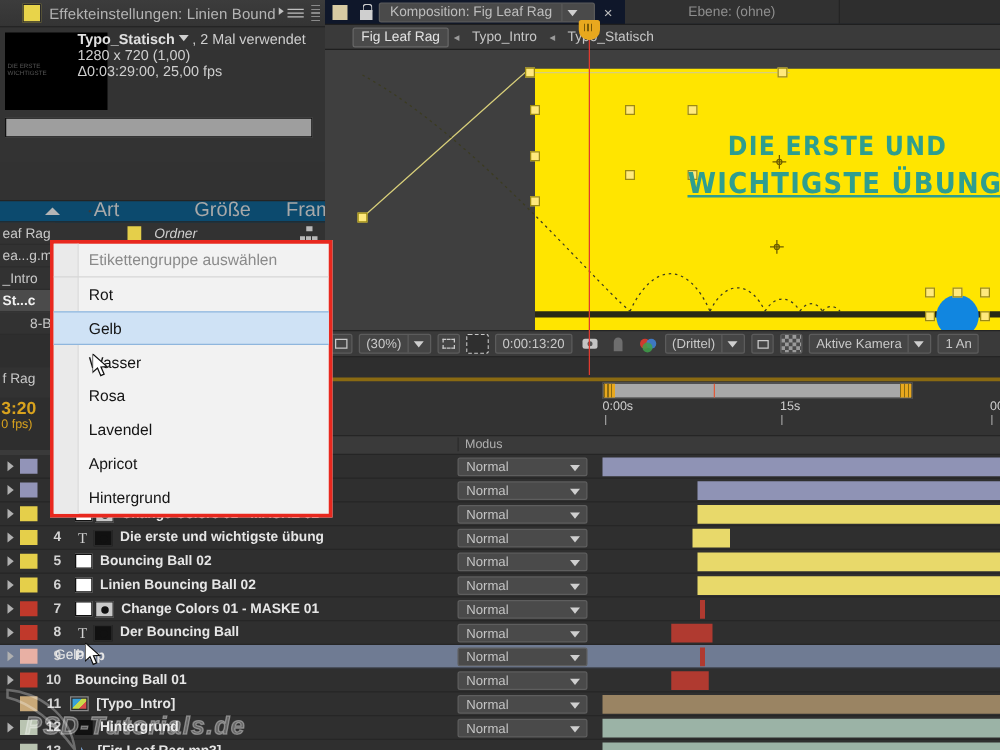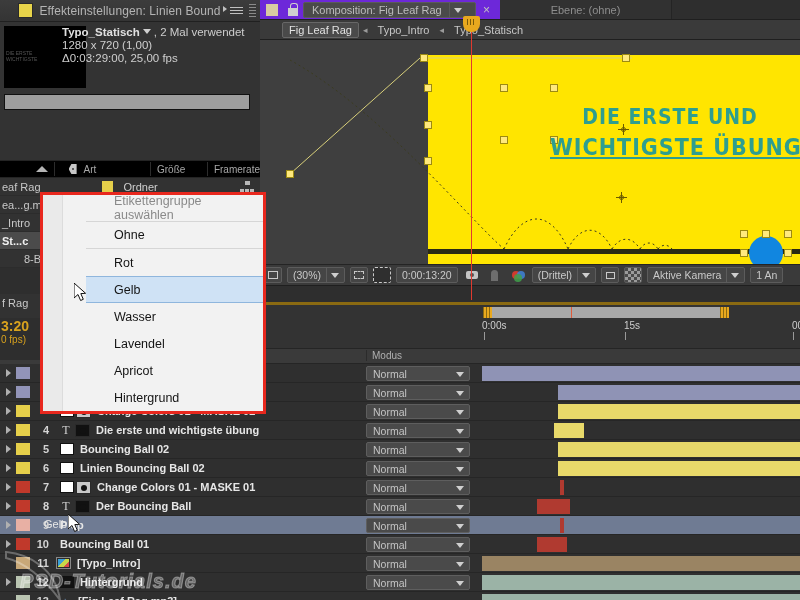--- a/index.html
+++ b/index.html
@@ -50,47 +50,47 @@
   #proj-line1 { font-weight:bold; font-size:11.5px; color:#e0e0e0; white-space:nowrap; }
   #proj-line1 .light { font-weight:normal; color:#cecece; }
   .caret-dn { display:inline-block; width:0;height:0; margin:0 3px 2px 3px;
       border-left:4px solid transparent; border-right:4px solid transparent; border-top:5px solid #d0d0d0; }
   #proj-line2, #proj-line3 { font-size:11.5px; color:#cfcfcf; margin-top:1px; white-space:nowrap; }
 
   #proj-search { position:absolute; left:4px; top:72px; width:246px; height:16px; background:#9e9e9e; border:1px solid #111; }
 
   
   #proj-colhdr { position:absolute; left:0; top:160px; width:260px; height:18px;
-     background:#000000; border-top:1px solid #242424; border-bottom:1px solid #242424;
-     display:flex; align-items:center; font-size:10px; color:#a8a8a8; }
+     background:#0c4a6e; border-top:1px solid #242424; border-bottom:1px solid #242424;
+     display:flex; align-items:center; font-size:16px; color:#a8a8a8; }
   #proj-colhdr .sep { width:1px; height:14px; background:#2c2c2c; margin:0 6px; }
   .sort-arrow { width:0;height:0;border-left:6px solid transparent;border-right:6px solid transparent;border-bottom:6px solid #b5b5b5; margin-left:36px;}
   .tag-icon { width:14px;height:12px; margin-left:8px; position:relative; }
   .tag-icon:before{ content:""; position:absolute; inset:1px 0 1px 0; background:#c7c7c7;
      clip-path: polygon(0 50%, 35% 0, 100% 0, 100% 100%, 35% 100%); }
   .tag-icon:after{ content:""; position:absolute; left:3px; top:5px; width:2px;height:2px; background:#3a3a3a; border-radius:50%;}
 
   
   .proj-row { position:absolute; left:0; width:260px; height:18px; display:flex; align-items:center;
-     font-size:11px; color:#cfcfcf; border-bottom:1px solid #2c2c2c; }
+     font-size:11px; color:#cfcfcf; border-bottom:1px solid #2c2c2c;font-style:italic; }
   .proj-row .lbl { margin-left:4px; white-space:nowrap; }
   .folder-sw { width:11px;height:11px; background:#e5cf4a; margin-left:66px; }
   #net-icon { position:absolute; right:6px; top:3px; width:14px; height:12px; }
   #net-icon:before{content:"";position:absolute;left:5px;top:0;width:5px;height:4px;background:#b9b9b9;}
   #net-icon:after{content:"";position:absolute;left:0;bottom:0;width:14px;height:4px;
      background:linear-gradient(to right,#b9b9b9 0 4px,transparent 4px 5px,#b9b9b9 5px 9px,transparent 9px 10px,#b9b9b9 10px 14px);}
   #frag-strip { position:absolute; left:0; top:178px; width:44px; height:182px; background:#323232; }
   #frag-strip .row { height:18px; line-height:18px; border-bottom:1px solid #2c2c2c; padding-left:2px; overflow:hidden; }
   #frag-strip .rowsel { background:#4b4b4b; font-weight:bold; color:#f0f0f0; }
   #tl-time-frag { position:absolute; left:0; top:318px; width:44px; height:42px; background:#2e2e2e; }
   #tl-time-frag .t1 { color:#d8a21e; font-weight:bold; font-size:14px; padding-left:1px; }
   #tl-time-frag .t2 { color:#d8a21e; font-size:10px; padding-left:1px; }
 
   
-  #viewer-tabbar { position:absolute; left:260px; top:0; width:540px; height:20px; background:#6d28d9; border-bottom:1px solid #1f1f1f; }
+  #viewer-tabbar { position:absolute; left:260px; top:0; width:540px; height:20px; background:#0f172a; border-bottom:1px solid #1f1f1f; }
   #vt-sq { position:absolute; left:6px; top:4px; width:12px; height:12px; background:#d8cba2; }
   #vt-lock { position:absolute; left:28px; top:3px; width:10px; height:14px; }
   #vt-lock:before{content:"";position:absolute;left:2px;top:0;width:6px;height:6px;border:1.6px solid #cfcfcf;border-bottom:none;border-radius:3px 3px 0 0;}
   #vt-lock:after{content:"";position:absolute;left:0;top:5px;width:10px;height:8px;background:#cfcfcf;}
   #vt-tab1 { position:absolute; left:43px; top:2px; height:16px; }
   #vt-tab1 .drop { width:18px; height:14px; margin-left:7px; border-left:1px solid #5a5a5a; display:flex;align-items:center;justify-content:center;}
   #vt-close { position:absolute; left:223px; top:3px; color:#c0c0c0; font-size:12px; cursor:default; }
   #vt-tab2 { position:absolute; left:240px; top:0px; width:172px; height:19px; background:#313131;
      display:flex;align-items:center;justify-content:center; color:#8e8e8e; border-right:1px solid #242424;}
   #vt-rest { position:absolute; left:412px; top:0; right:0; height:19px; background:#2e2e2e; }
@@ -172,21 +172,21 @@
 
   
   .wm { position:absolute; color:rgba(255,255,255,.22); font-weight:bold; font-style:italic;
         font-size:20px; letter-spacing:1px; pointer-events:none; user-select:none; z-index:60;
         -webkit-text-stroke: 1px rgba(255,255,255,.35); }
   .wm.dark { color:rgba(255,255,255,.28); }
   .wm-swoosh { position:absolute; width:70px; height:58px; pointer-events:none; z-index:60; }
 
   
   #ctxmenu { position:absolute; left:40px; top:192px; width:226px; height:222px;
-     background:#f2f2f2; border:3px solid #e8281e; z-index:90;padding-left:43px; }
+     background:#f2f2f2; border:3px solid #e8281e; z-index:90; }
   #ctxmenu .gutter { position:absolute; left:0; top:0; bottom:0; width:20px; background:#eaeaea; border-right:1px solid #dcdcdc; }
   #ctxmenu .mi { position:relative; height:27px; display:flex; align-items:center; padding-left:28px;
      color:#141414; font-size:12.5px; }
   #ctxmenu .mi.header { color:#8a8a8a; border-bottom:1px solid #d6d6d6; }
   #ctxmenu .mi.sepafter { border-bottom:1px solid #d6d6d6; }
   #ctxmenu .mi.hl { background:#cfe2f5; border-top:1px solid #8fb6dd; border-bottom:1px solid #8fb6dd; }
   #cursor { position:absolute; left:74px; top:283px; width:14px; height:20px; z-index:95; }
   #cursor2 { position:absolute; left:68px; top:514px; width:14px; height:20px; z-index:95; }
 </style>
 </head>
@@ -581,24 +581,24 @@
         <div class="num">13</div>
         <div class="aud-ico">♪</div>
         <div class="name">[Fig Leaf Rag.mp3]</div>
         <div class="bar" style="left: 482px; width: 330px; background: rgb(155, 179, 166);"></div>
       </div>
     </div>
 
   <div id="ctxmenu">
     <div class="gutter"></div>
     <div class="mi header">Etikettengruppe auswählen</div>
-    <div class="mi sepafter">Ohne</div>
     <div class="mi">Rot</div>
     <div class="mi hl">Gelb</div>
     <div class="mi">Wasser</div>
+    <div class="mi">Rosa</div>
     <div class="mi">Lavendel</div>
     <div class="mi">Apricot</div>
     <div class="mi">Hintergrund</div>
   </div>
 
   <svg id="cursor" viewBox="0 0 14 20">
     <polygon points="0,0 0,15 4,11.5 6.6,17.5 9.3,16.3 6.8,10.6 11.6,10.3" fill="#fff" stroke="#111" stroke-width="1"></polygon>
   </svg>
   <svg id="cursor2" viewBox="0 0 14 20">
     <polygon points="0,0 0,15 4,11.5 6.6,17.5 9.3,16.3 6.8,10.6 11.6,10.3" fill="#fff" stroke="#111" stroke-width="1"></polygon>

